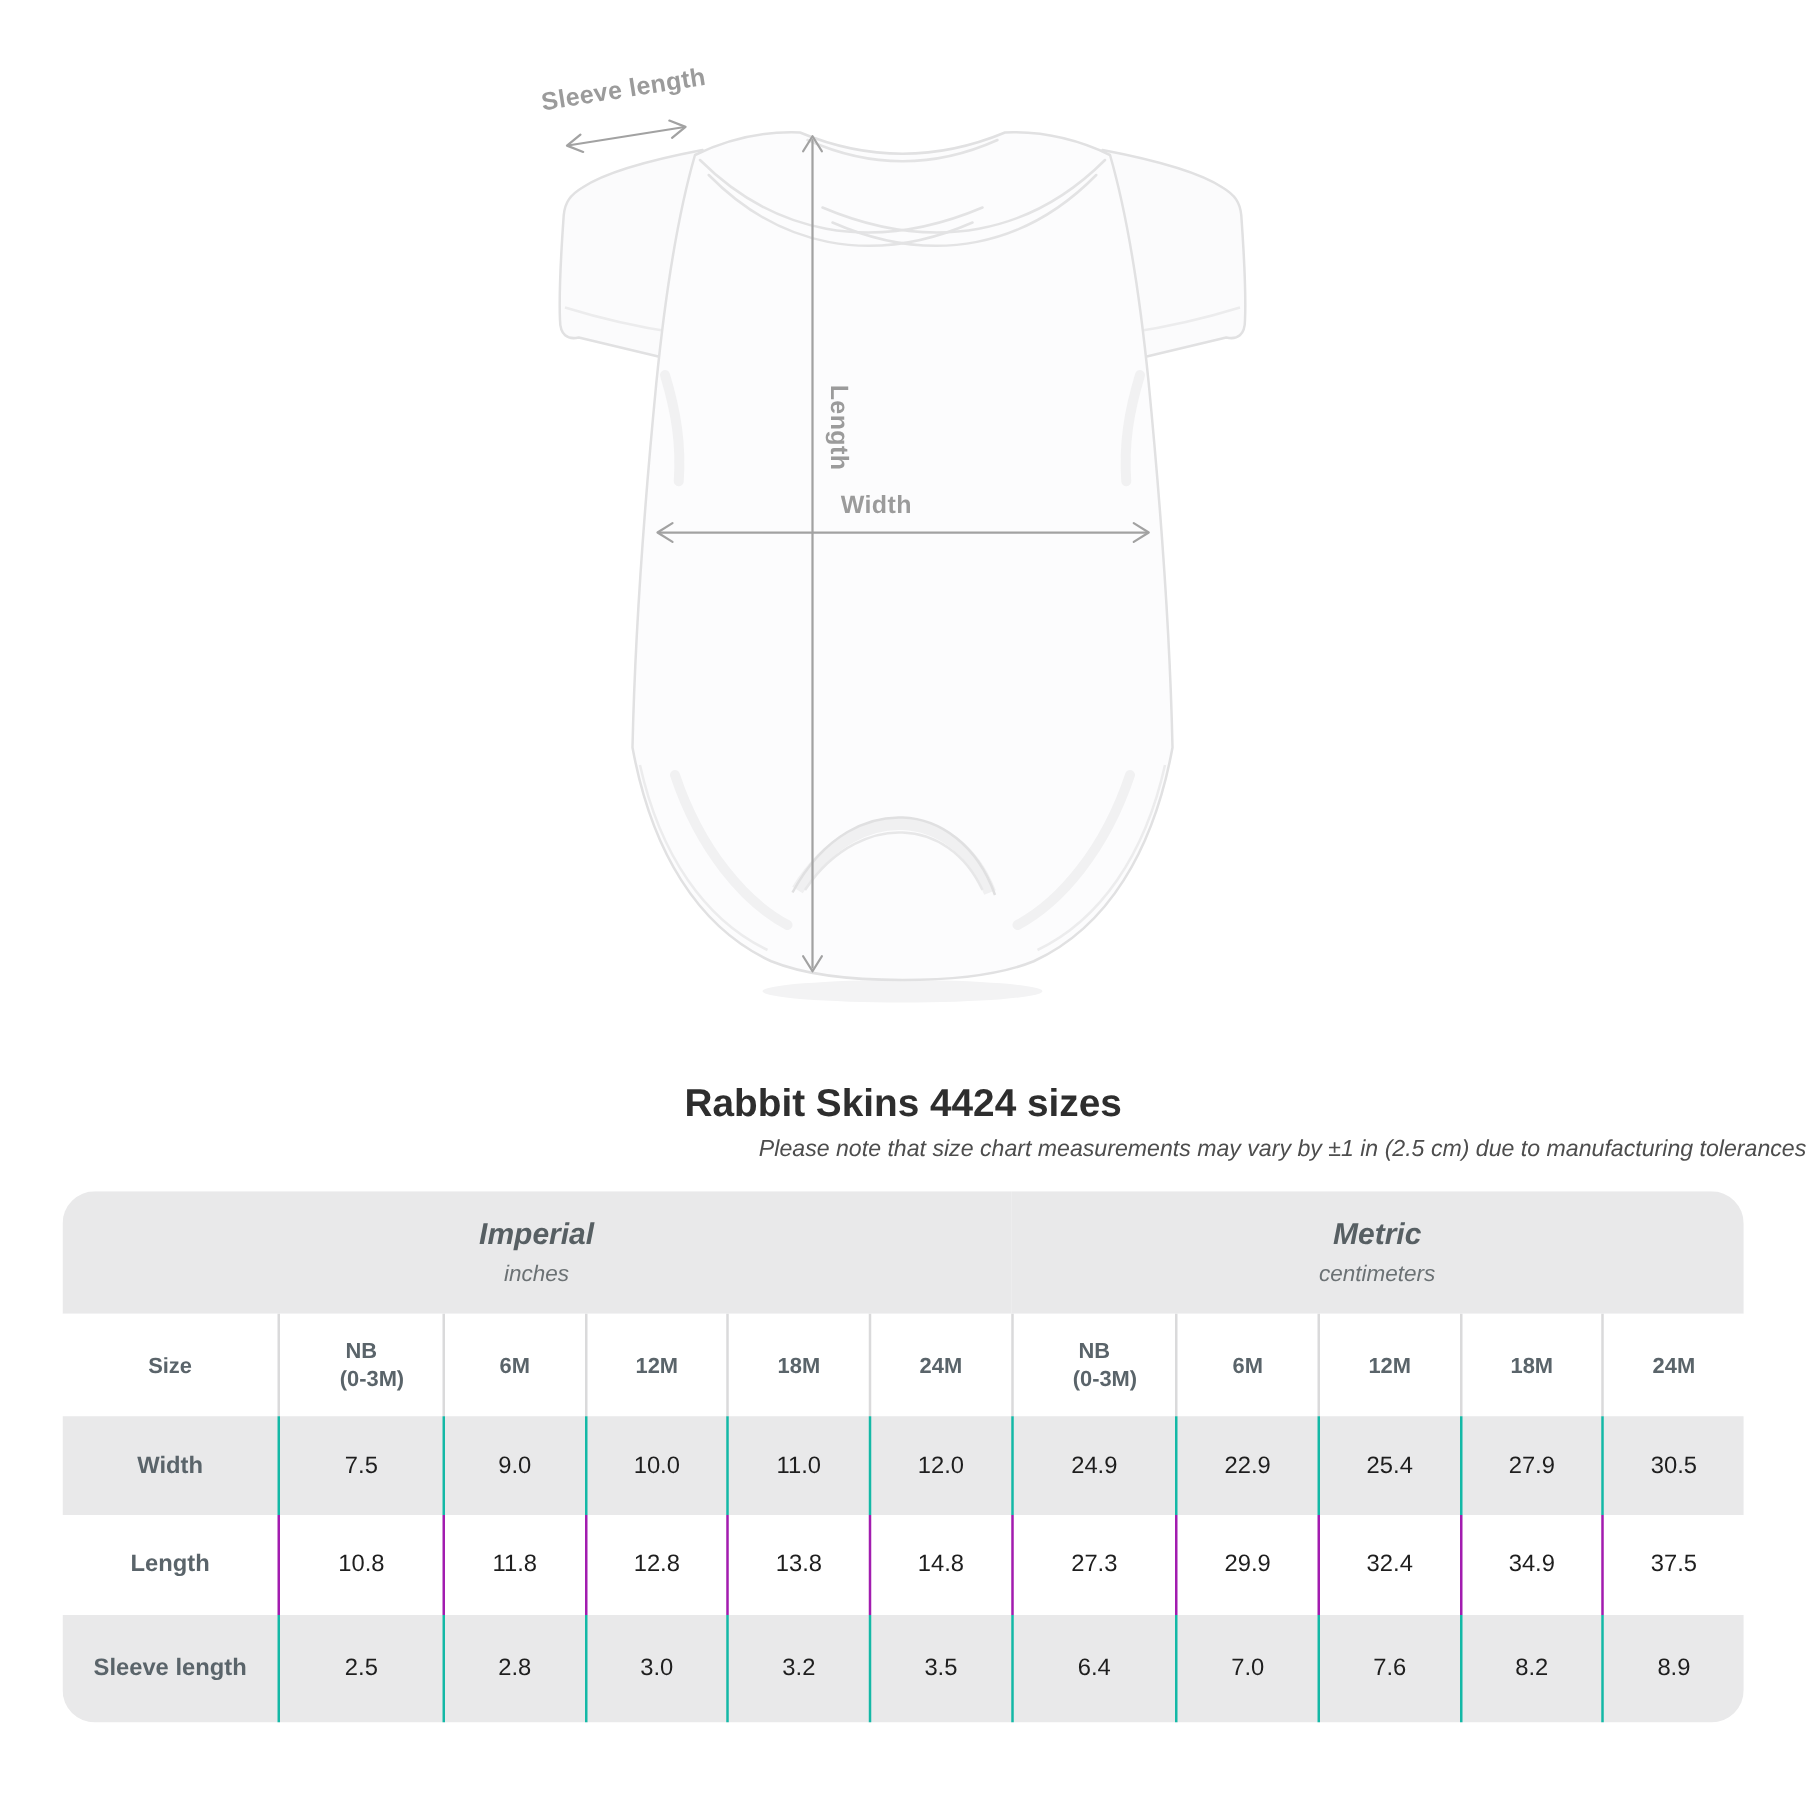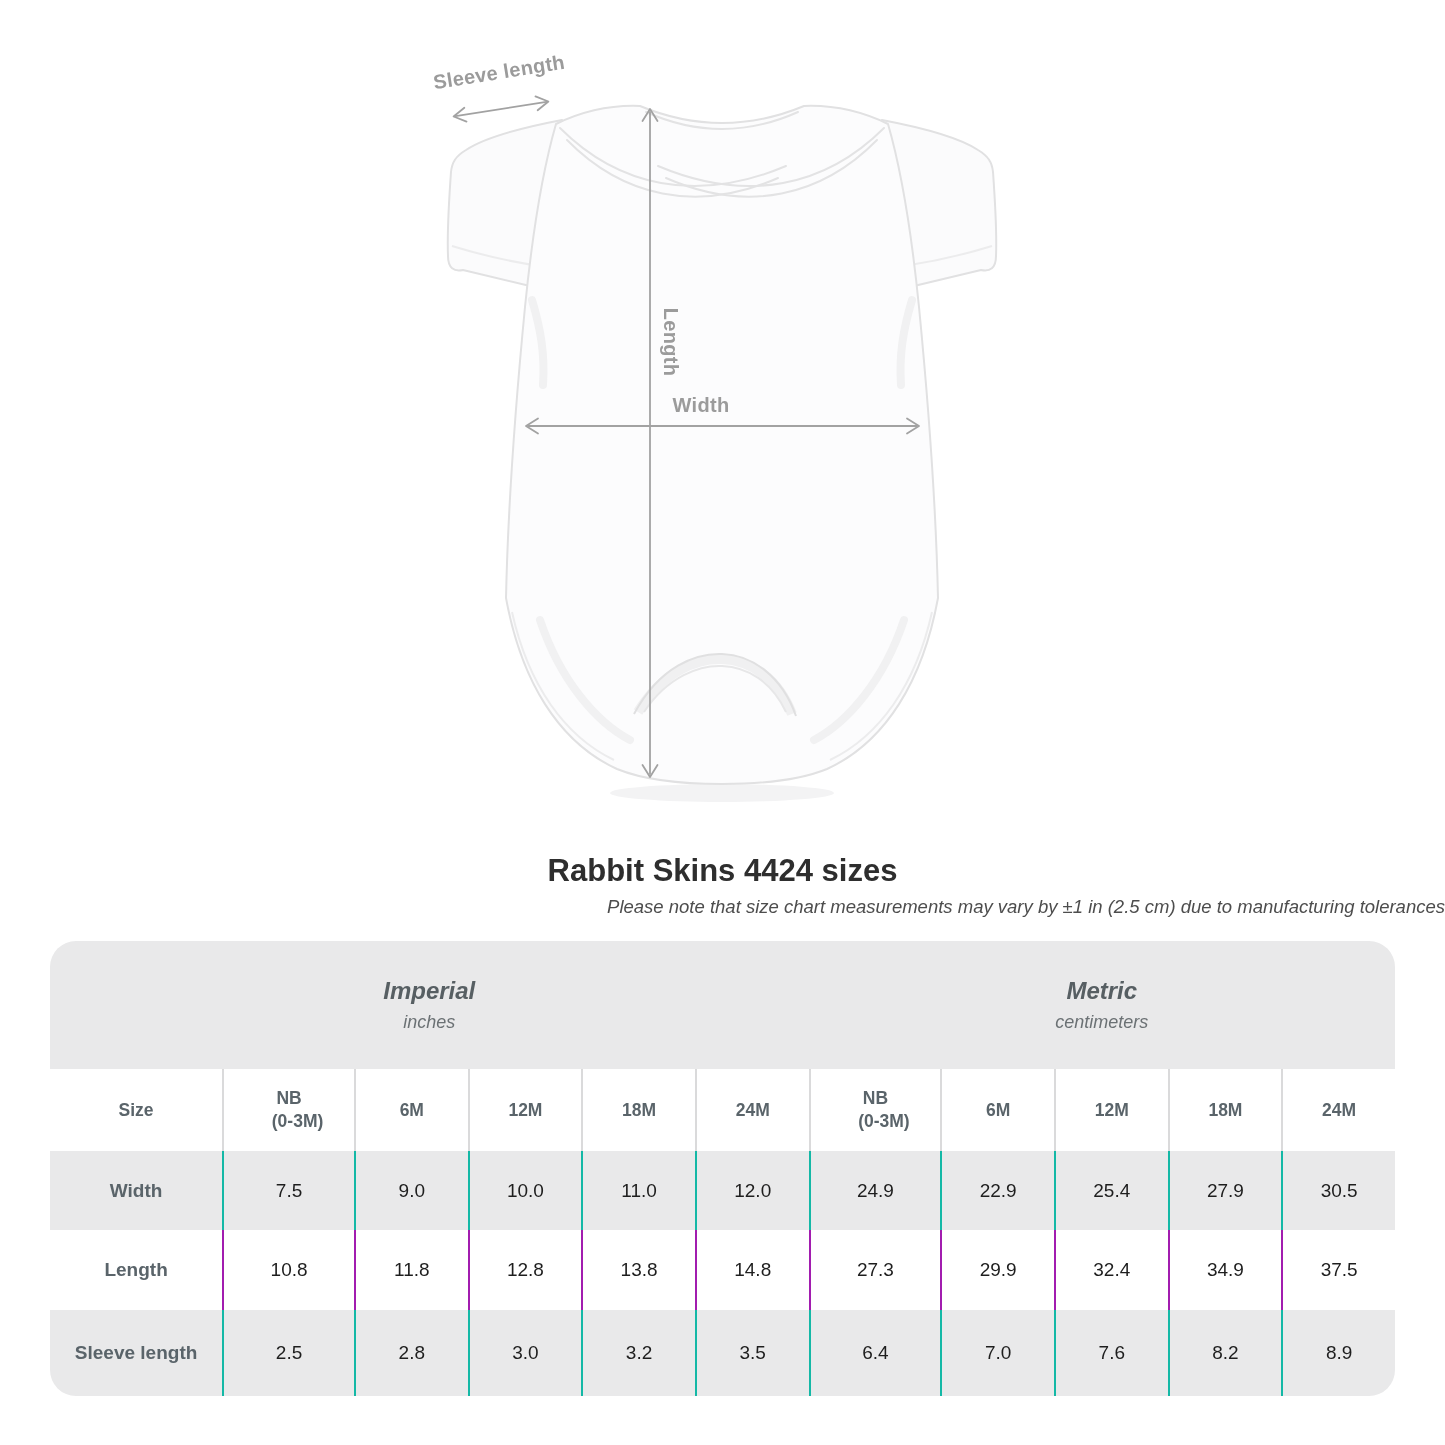--- a/index.html
+++ b/index.html
@@ -8,29 +8,29 @@
 
   
   .diagram{position:relative;width:1445px;height:845px;}
   .diagram svg{position:absolute;left:0;top:0;}
   .lbl{position:absolute;color:#9b9b9b;font-weight:bold;font-size:20px;letter-spacing:.3px;}
   .lbl-sleeve{left:428px;top:61px;width:142px;text-align:center;transform:rotate(-9deg);}
   .lbl-length{left:670px;top:342px;transform:translate(-50%,-50%) rotate(90deg);white-space:nowrap;}
   .lbl-width{left:701px;top:405px;transform:translate(-50%,-50%);white-space:nowrap;}
 
   
-  h1.title{margin:6px 0 0;text-align:center;font-size:31px;line-height:40px;color:#2e2e2e;font-weight:bold;}
+  h1.title{margin:18px 0 0;text-align:center;font-size:31px;line-height:40px;color:#2e2e2e;font-weight:bold;}
   p.subtitle{margin:3px 0 0;text-align:right;font-style:italic;font-size:18.5px;line-height:26px;color:#4d4d4d;}
 
   
   .table-wrap{margin:21px 50px 0;border-radius:26px;overflow:hidden;}
   table.sizes{width:100%;border-collapse:separate;border-spacing:0;table-layout:fixed;}
   table.sizes td{text-align:center;vertical-align:middle;padding:0;}
 
-  tr.r-group td{background:#e9e9ea;height:128px;margin-left:16px;}
+  tr.r-group td{background:#e9e9ea;height:98px;margin-left:16px;}
   .grp-name{font-size:24px;font-weight:bold;font-style:italic;color:#575f63;}
   .grp-unit{margin-top:7px;font-size:18px;font-style:italic;color:#6b7174;}
 
   tr.r-head td{background:#ffffff;height:82px;font-weight:bold;font-size:17.5px;line-height:1.3;color:#5a646a;}
   tr.r-head td + td{border-left:2px solid #dadadb;}
   .hdr-sub{display:block;padding-left:17px;}
 
   tr.r-gray td{background:#e9e9ea;}
   tr.r-gray td + td{border-left:2px solid #14b8a6;}
   tr.r-white td{background:#ffffff;}

